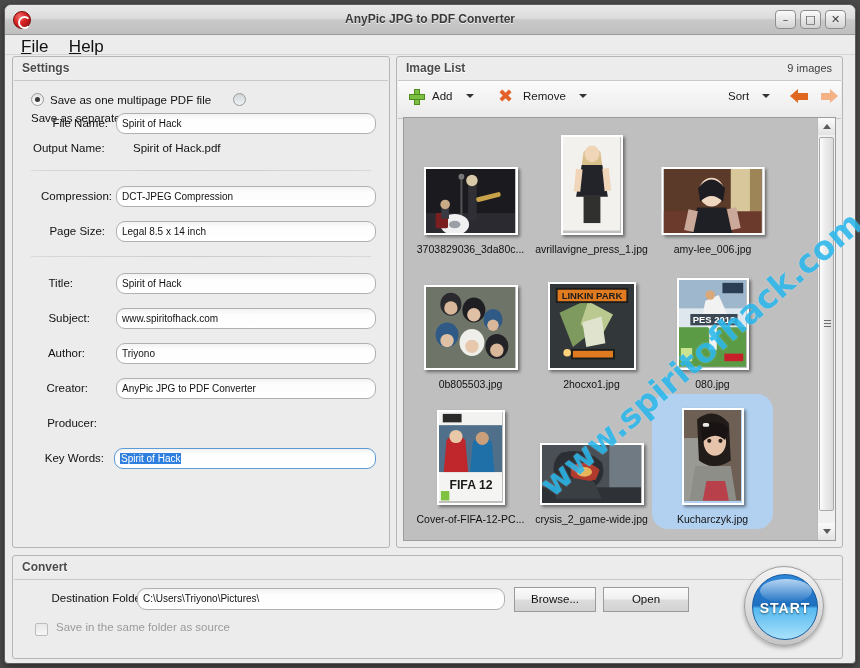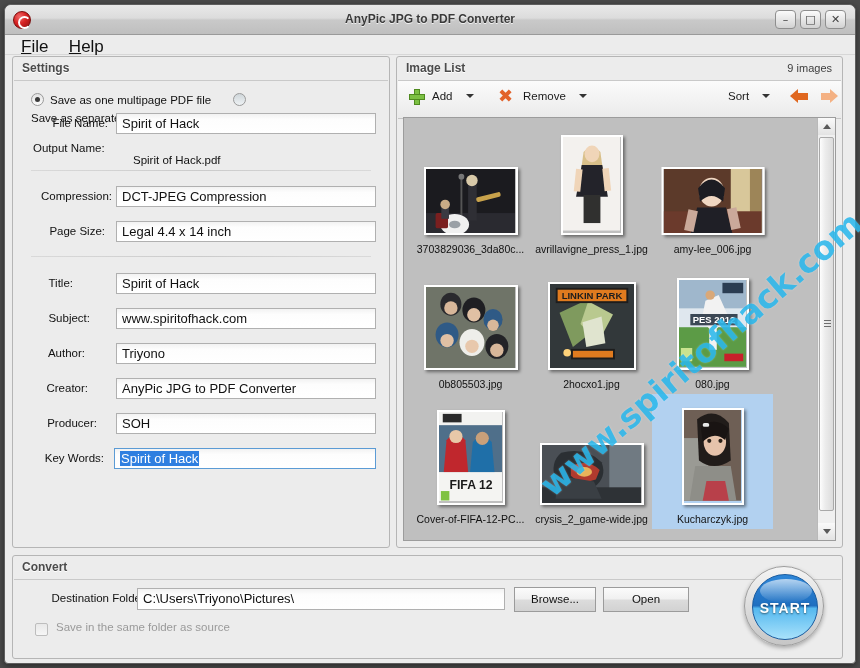--- a/index.html
+++ b/index.html
@@ -133,22 +133,22 @@
   .frow { position: absolute; left: 0; right: 0; height: 22px; }
   .flabel {
     position: absolute; font-size: 11.5px; color: #111;
     text-align: right; top: 4px;
   }
   .finput {
     position: absolute;
     height: 21px;
     background: linear-gradient(to bottom,#f2f2f2 0%,#fdfdfd 28%,#ffffff 100%);
     border: 1px solid #b0b0b0;
-    border-radius: 0;
-    font-size: 13px; color: #111;
+    border-radius: 9px;
+    font-size: 10px; color: #111;
     padding: 0 5px;
     line-height: 19px;
     overflow: hidden; white-space: nowrap;
   }
   .static-txt {
     position: absolute; font-size: 11.5px; color: #111;
   }
   .hrule {
     position: absolute; left: 18px; right: 18px;
     height: 1px;
@@ -225,21 +225,21 @@
   }
   #thumb-grid {
     position: absolute; left: 0; top: 0; right: 18px; bottom: 0;
     padding: 6px 0 0 0;
   }
   .thumb-cell {
     position: absolute;
     width: 121px; height: 135px;
     text-align: center;
   }
-  .thumb-cell.selected { background: #b2d1f0; }
+  .thumb-cell.selected { background: #b2d1f0; border-radius: 16px; }
   .thumb-imgwrap {
     position: absolute; left: 0; right: 0; top: 6px; height: 105px;
   }
   .thumb-img {
     position: absolute;
     left: 50%; bottom: 0;
     transform: translateX(-50%);
     border: 2px solid #fff;
     box-shadow: 2px 2px 3px rgba(0,0,0,.45);
     overflow: hidden;
@@ -388,33 +388,33 @@
         <span class="radio on"></span><span class="radio-label">Save as one multipage PDF file</span><span class="radio off"></span><span class="radio-label">Save as separate PDF files</span>
       </div>
 
       <div class="frow" style="top:56px;">
         <div class="flabel" style="left:20px; width:75px;">File Name:</div>
         <div class="finput" style="left:103px; width:260px;">Spirit of Hack</div>
       </div>
 
       <div class="frow" style="top:81px;">
         <div class="static-txt" style="left:20px; top:4px;">Output Name:</div>
-        <div class="static-txt" style="left:120px; top:16px;text-align:right;">Spirit of Hack.pdf</div>
+        <div class="static-txt" style="left:120px; top:4px;text-align:right;">Spirit of Hack.pdf</div>
       </div>
 
       <div class="hrule" style="top:113px;"></div>
 
       <div class="frow" style="top:129px;">
         <div class="flabel" style="left:20px; width:79px;">Compression:</div>
         <div class="finput" style="left:103px; width:260px;">DCT-JPEG Compression</div>
       </div>
 
       <div class="frow" style="top:164px;">
         <div class="flabel" style="left:20px; width:72px;">Page Size:</div>
-        <div class="finput" style="left:103px; width:260px;">Legal 4.4 x 14 inch</div>
+        <div class="finput" style="left:103px; width:260px;">Legal 8.5 x 14 inch</div>
       </div>
 
       <div class="hrule" style="top:199px;"></div>
 
       <div class="frow" style="top:216px;">
         <div class="flabel" style="left:20px; width:40px;">Title:</div>
         <div class="finput" style="left:103px; width:260px;">Spirit of Hack</div>
       </div>
 
       <div class="frow" style="top:251px;">
@@ -427,21 +427,20 @@
         <div class="finput" style="left:103px; width:260px;">Triyono</div>
       </div>
 
       <div class="frow" style="top:321px;">
         <div class="flabel" style="left:20px; width:55px;">Creator:</div>
         <div class="finput" style="left:103px; width:260px;">AnyPic JPG to PDF Converter</div>
       </div>
 
       <div class="frow" style="top:356px;">
         <div class="flabel" style="left:20px; width:64px;">Producer:</div>
-        <div class="finput" style="left:103px; width:260px;">SOH</div>
       </div>
 
       <div class="frow" style="top:391px;">
         <div class="flabel" style="left:20px; width:71px;">Key Words:</div>
         <div class="finput focus-ring" style="left:101px; width:262px;">
           <span class="sel-text">Spirit of Hack</span>
         </div>
       </div>
     </div>
 

